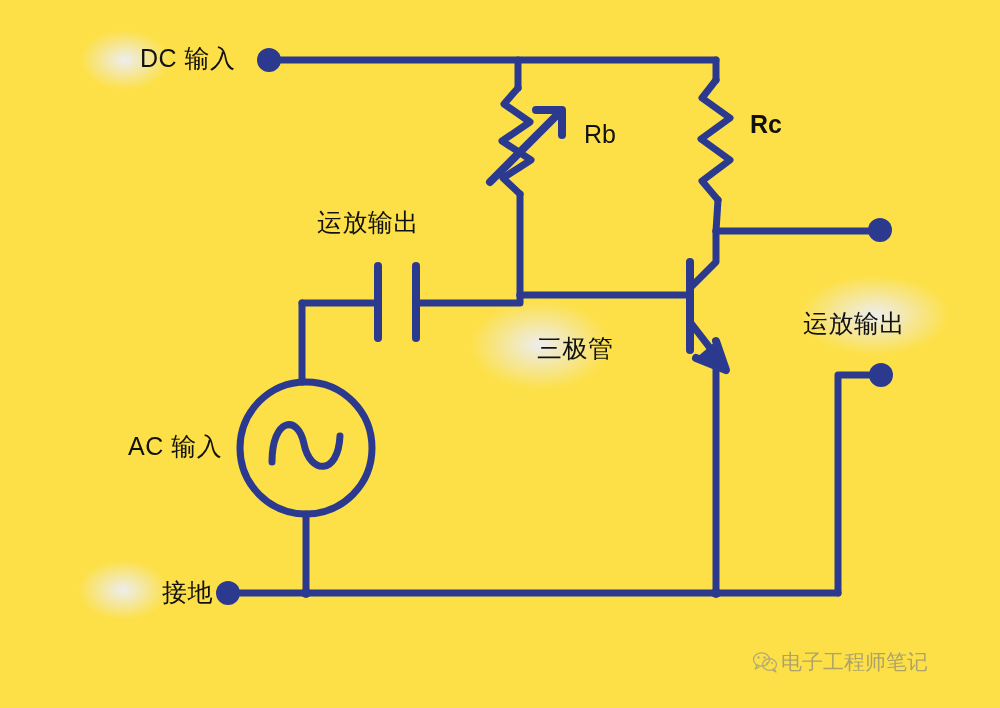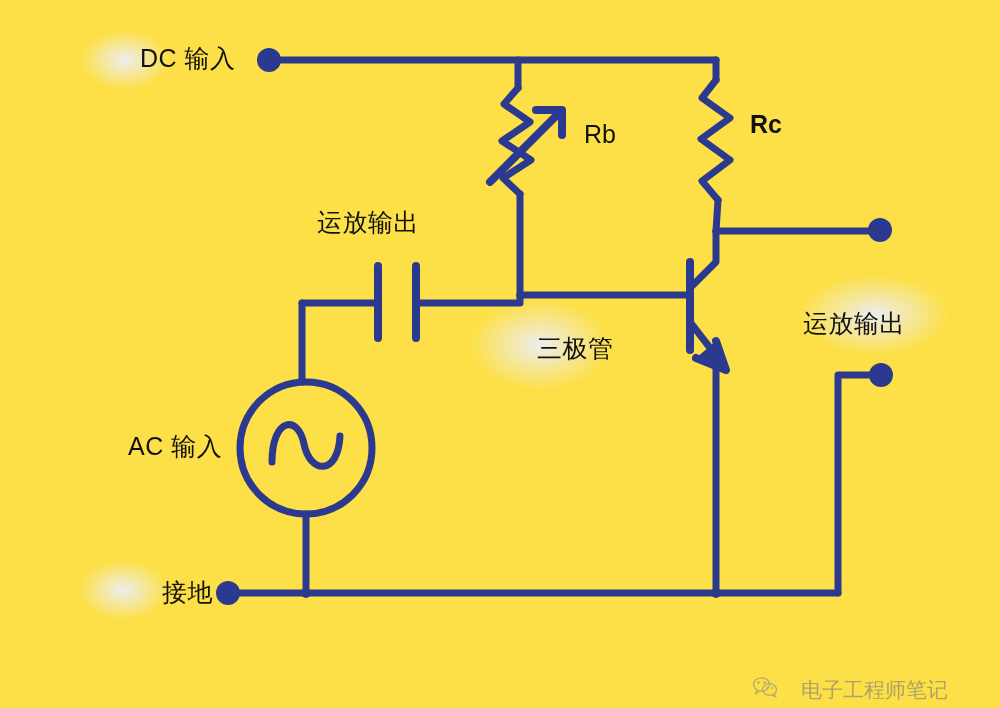--- a/index.html
+++ b/index.html
@@ -41,23 +41,24 @@
   #lbl-gnd       { left: 134px; top: 580px; margin-left: 28px; }
   #lbl-cap       { left: 317px; top: 210px; }
   #lbl-tr        { left: 537px; top: 336px; }
   #lbl-opout     { left: 803px; top: 311px; }
   #lbl-rb        { left: 584px; top: 122px; }
   #lbl-rc        { left: 750px; top: 112px; font-weight: bold; }
 
   #watermark {
     position: absolute;
     left: 752px;
-    top: 676px;
+    top: 648px;
     display: flex;
-    gap: 23px;
+    align-items: center;
+    gap: 3px;
     opacity: 0.62;
   }
   #watermark .wm-text {
     font-size: 21px;
     color: #7d7d7d;
     white-space: nowrap;
     font-family: "Liberation Sans", "DejaVu Sans", sans-serif;
   }
   #watermark .wm-icon {
     width: 26px;

